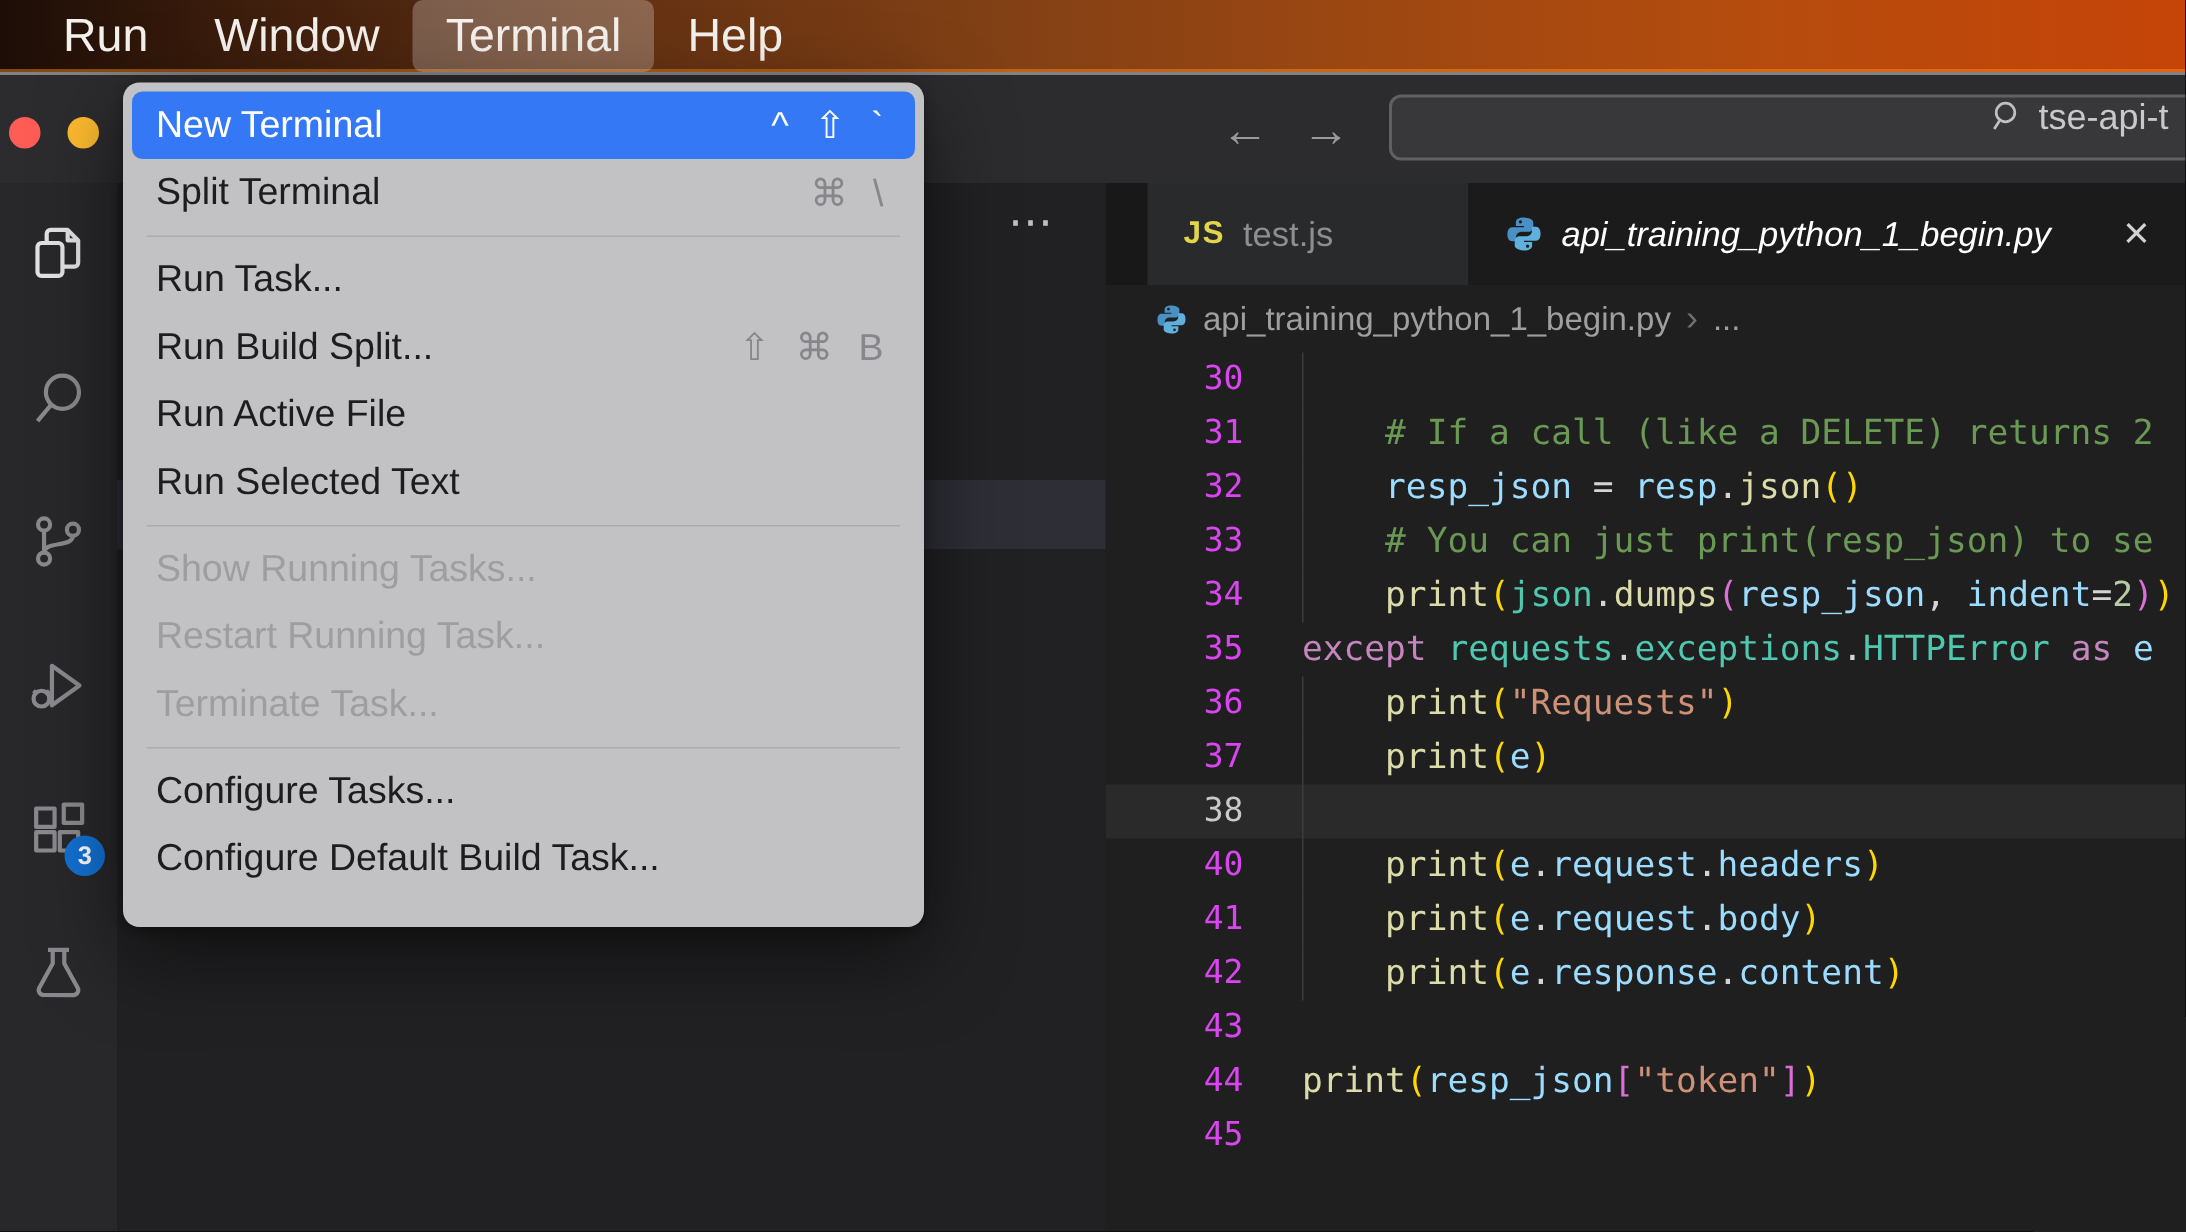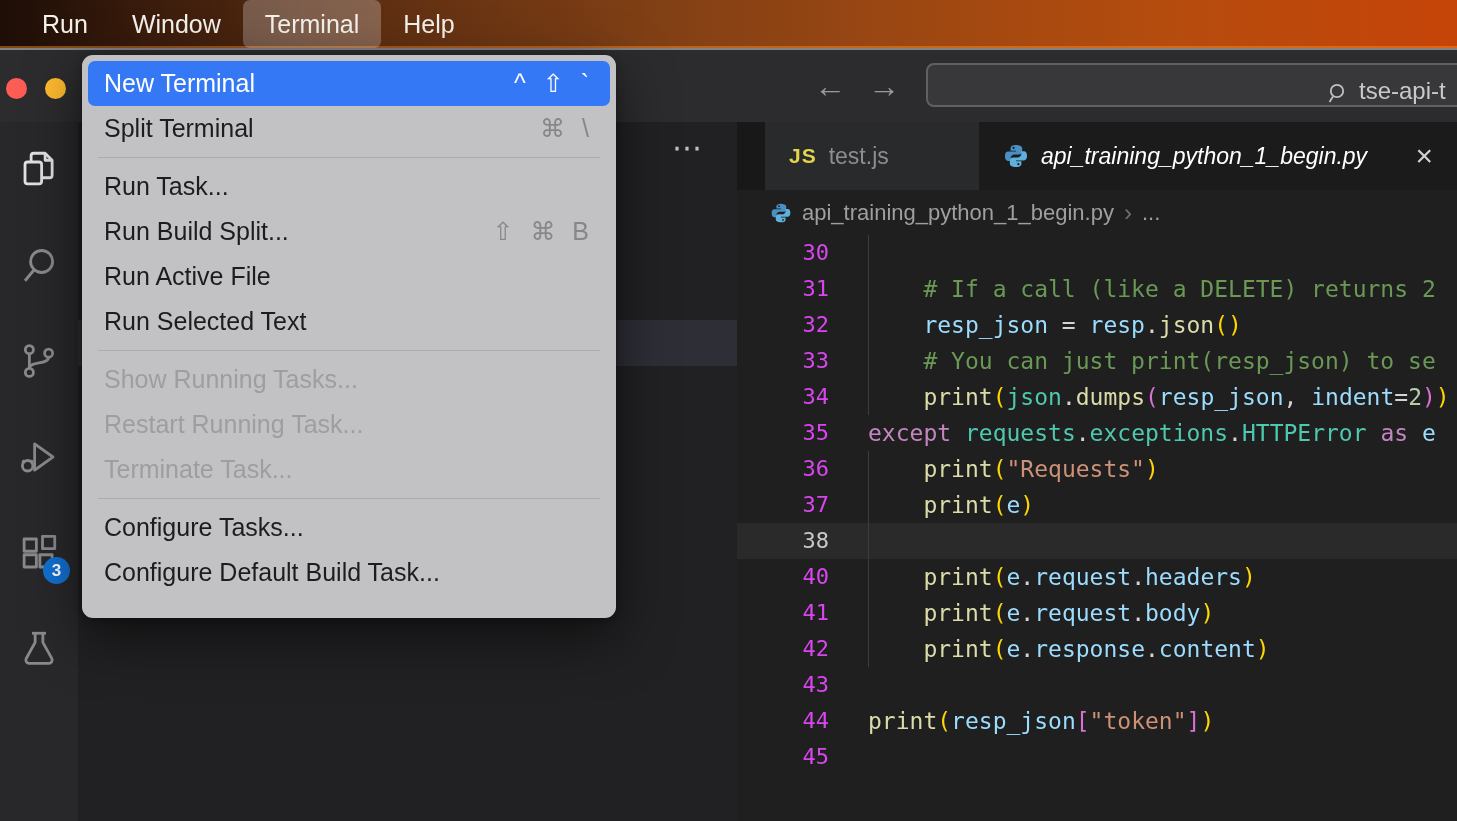--- a/index.html
+++ b/index.html
@@ -10,38 +10,38 @@
   }
   
   #menubar {
     position:absolute; left:0; top:0; width:1457px; height:48px;
     background:linear-gradient(90deg,#1c0d06 0%,#3a1c0c 10%,#5f2f12 26%,#7f3f15 44%,#9c4712 62%,#b54c0e 80%,#c64408 100%);
     box-shadow:inset 0 -2px 0 rgba(255,145,35,.45);
     display:flex; align-items:center; padding-left:20px; z-index:30;
   }
   .mb-item {
     height:100%; display:flex; align-items:center; padding:0 22px;
-    color:#f5f2ee; font-size:25px; font-weight:500; border-radius:7px;
+    color:#f5f2ee; font-size:31px; font-weight:500; border-radius:7px;
   }
   .mb-item.active { background:rgba(255,255,255,.25); }
   
   #titlebar {
     position:absolute; left:0; top:48px; width:1457px; height:74px;
     background:#2c2c2e; border-top:2px solid #828286;
   }
   .tl { position:absolute; top:28px; width:21px; height:21px; border-radius:50%; }
   #tl-close { left:6px;  background:#fe5d55; }
   #tl-min   { left:45px; background:#febb2e; }
   .nav-arrow { position:absolute; top:14px; color:#9a9a9a; font-size:32px; line-height:44px; width:40px; text-align:center; }
   #nav-back { left:810px; } #nav-fwd { left:864px; }
   #command-center {
     position:absolute; left:926px; top:13px; width:640px; height:44px;
     background:#38383a; border:2px solid #606063; border-radius:8px;
   }
-  #cc-content { position:absolute; left:398px; top:0; height:40px; display:flex; align-items:flex-end; gap:9px; color:#c9c9c9; font-size:24px; }
+  #cc-content { position:absolute; left:398px; top:0; height:40px; display:flex; align-items:flex-start; gap:9px; color:#c9c9c9; font-size:24px; }
   
   #activitybar {
     position:absolute; left:0; top:122px; width:78px; height:699px;
     background:#28282a; z-index:5;
   }
   .ab-item { position:absolute; left:0; width:78px; height:78px; display:flex; align-items:center; justify-content:center; }
   .ab-badge {
     position:absolute; right:8px; bottom:8px; width:27px; height:27px; border-radius:50%;
     background:#1271d3; color:#fff; font-size:17px; font-weight:700;
     display:flex; align-items:center; justify-content:center;

